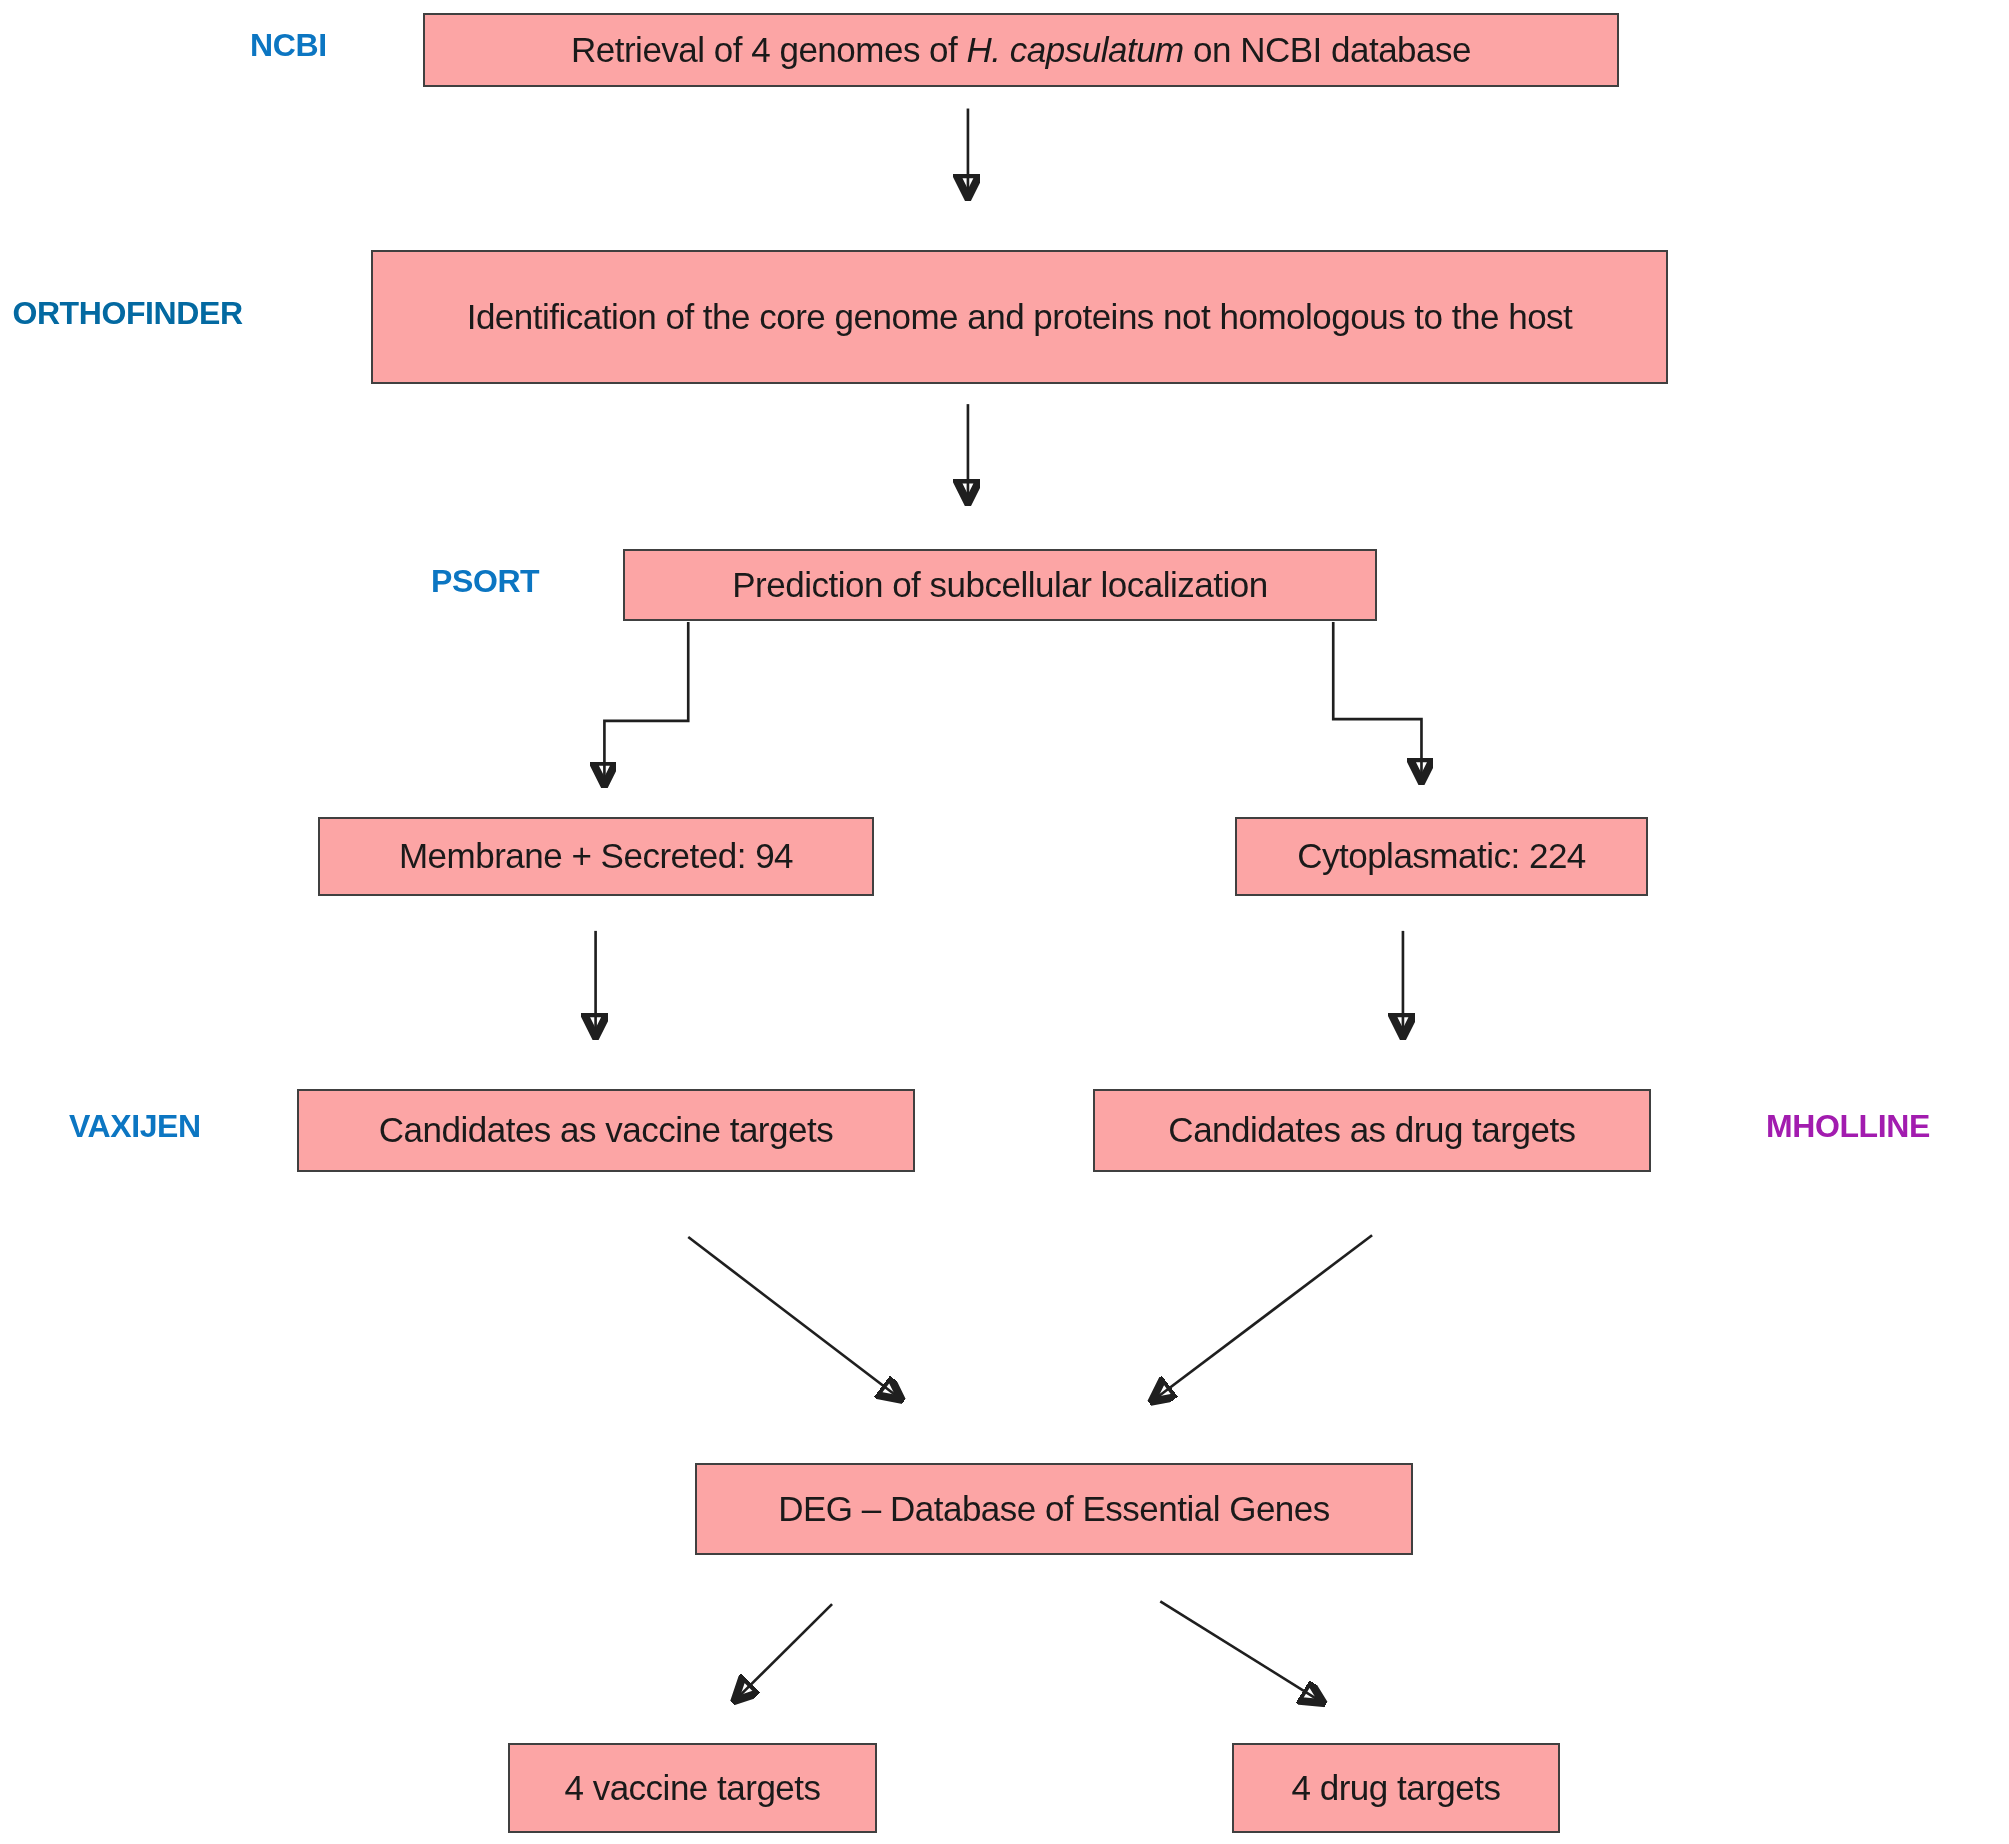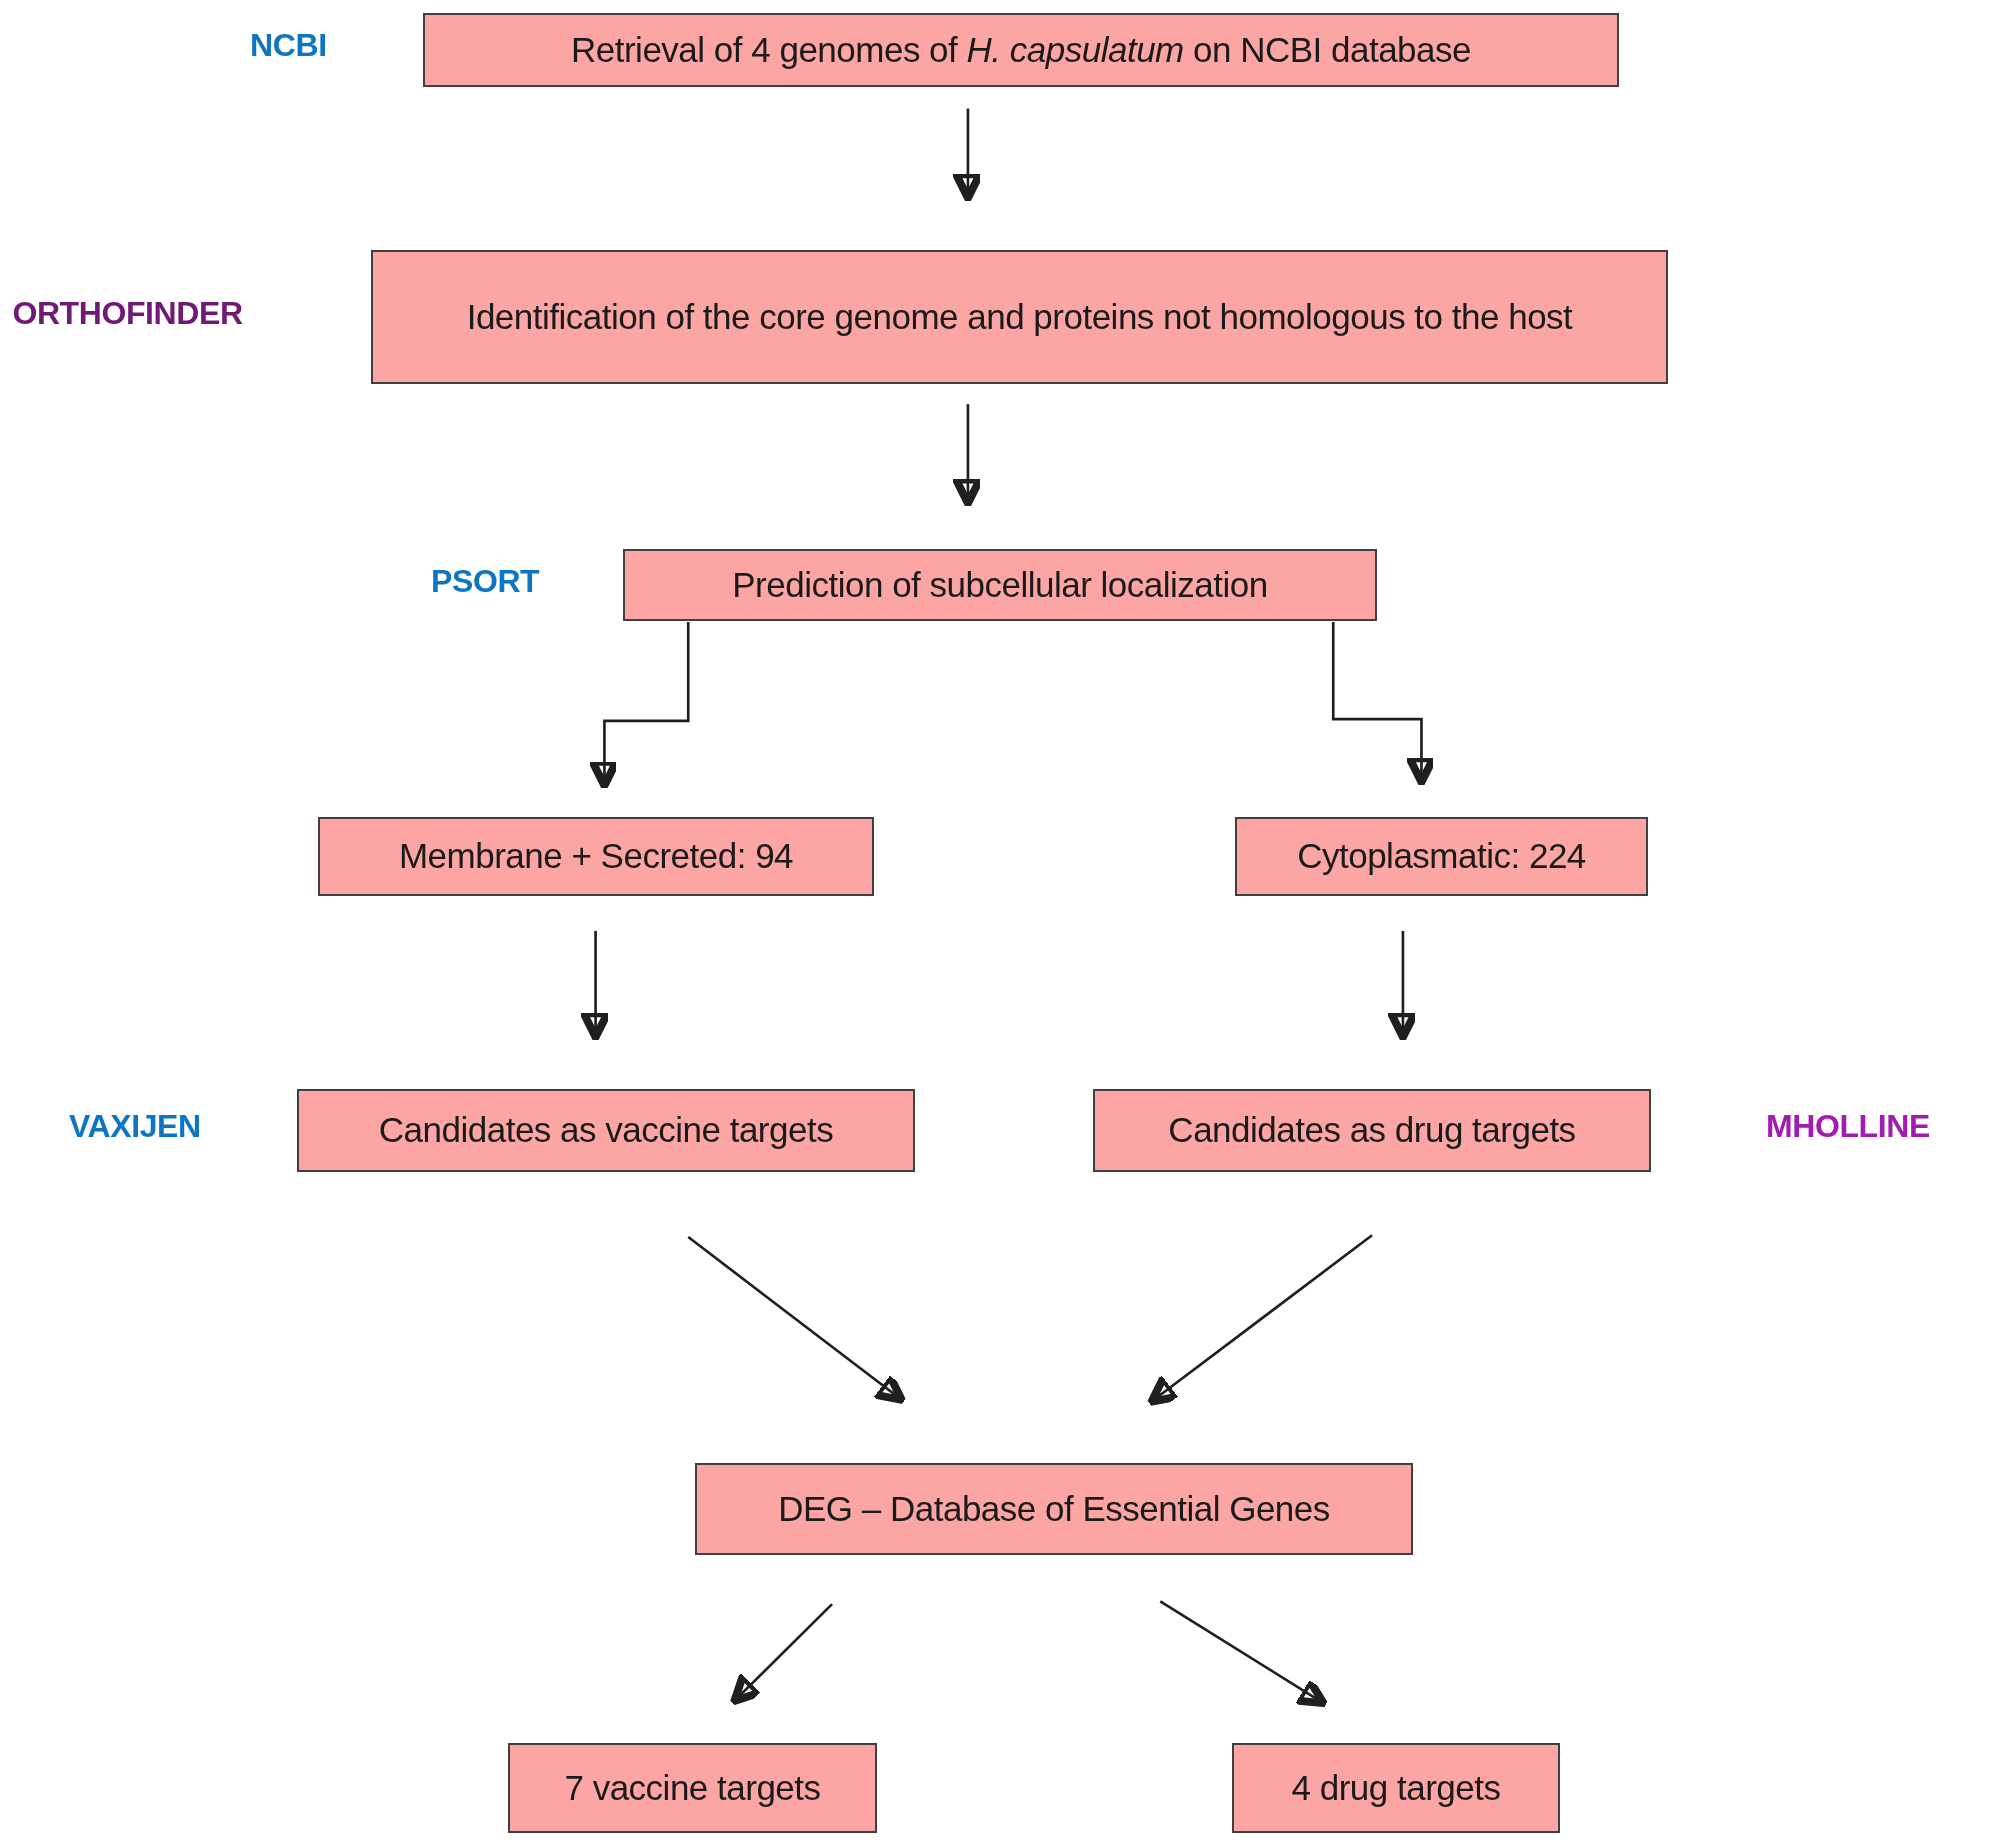--- a/index.html
+++ b/index.html
@@ -67,21 +67,21 @@
     <path d="M1511,705 L1511,815 L1611,815 L1611,884" marker-end="url(#arrow)"></path>
     <path d="M675,1055 L675,1173" marker-end="url(#arrow)"></path>
     <path d="M1590,1055 L1590,1173" marker-end="url(#arrow)"></path>
     <path d="M780,1402 L1020,1585" marker-end="url(#arrow)"></path>
     <path d="M1555,1400 L1307,1587" marker-end="url(#arrow)"></path>
     <path d="M943,1818 L834,1926" marker-end="url(#arrow)"></path>
     <path d="M1315,1815 L1498,1929" marker-end="url(#arrow)"></path>
   </svg>
 
   <div class="tool-label" style="left: 250px; top: 26.5px; color: rgb(12, 118, 194);">NCBI</div>
-  <div class="tool-label" style="left: 12.4px; top: 295px; color: #701a75;">ORTHOFINDER</div>
+  <div class="tool-label" style="left: 12.4px; top: 295px; color: #0369a1;">ORTHOFINDER</div>
   <div class="tool-label" style="left: 431px; top: 563px; color: rgb(12, 118, 194);">PSORT</div>
   <div class="tool-label" style="left: 69px; top: 1108px; color: rgb(12, 118, 194);">VAXIJEN</div>
   <div class="tool-label" style="left: 1766px; top: 1108px; color: #a21caf;">MHOLLINE</div>
 
   <div class="node nowrap" style="left:423px; top:13.2px; width:1196px; height:74px;">
     <span><span>Retrieval of 4 genomes of </span><span class="it">H. capsulatum</span><span> on NCBI database</span></span>
   </div>
 
   <div class="node" style="left:371px; top:250px; width:1297px; height:134px;">
     <span>Identification of the core genome and proteins not homologous to the host</span>
@@ -105,21 +105,21 @@
 
   <div class="node nowrap" style="left:1093px; top:1089px; width:558px; height:83px;">
     <span>Candidates as drug targets</span>
   </div>
 
   <div class="node nowrap" style="left:695px; top:1463px; width:718px; height:92px;">
     <span>DEG – Database of Essential Genes</span>
   </div>
 
   <div class="node nowrap" style="left:508px; top:1743px; width:369px; height:90px;">
-    <span>7 vaccine targets</span>
+    <span>4 vaccine targets</span>
   </div>
 
   <div class="node nowrap" style="left:1232px; top:1743px; width:328px; height:90px;">
     <span>4 drug targets</span>
   </div>
 
 </div>
 
 
 </body></html>

